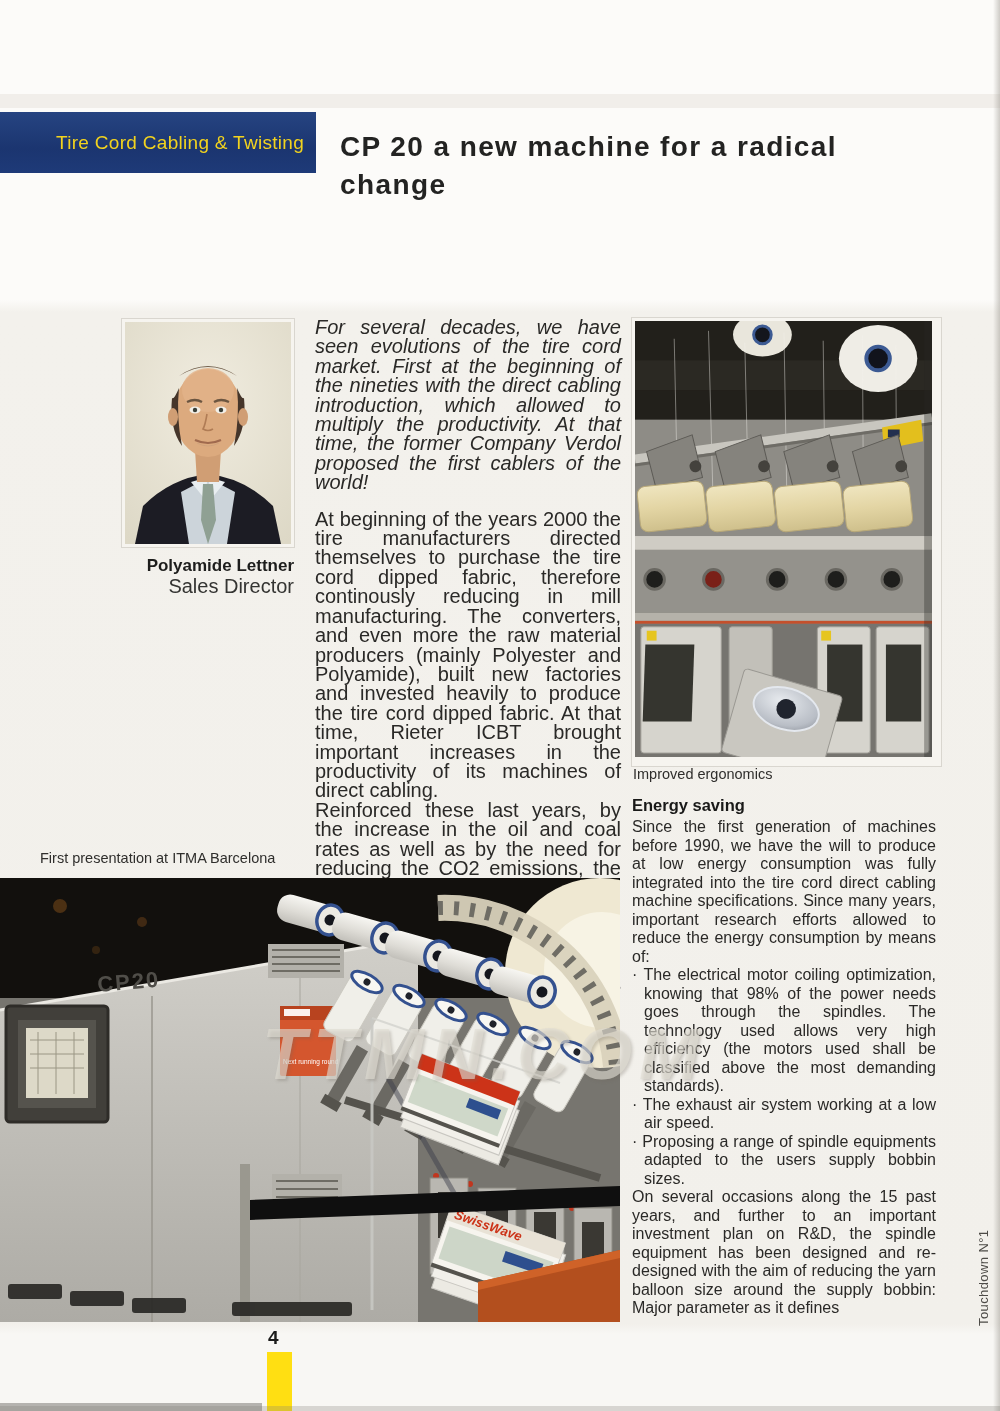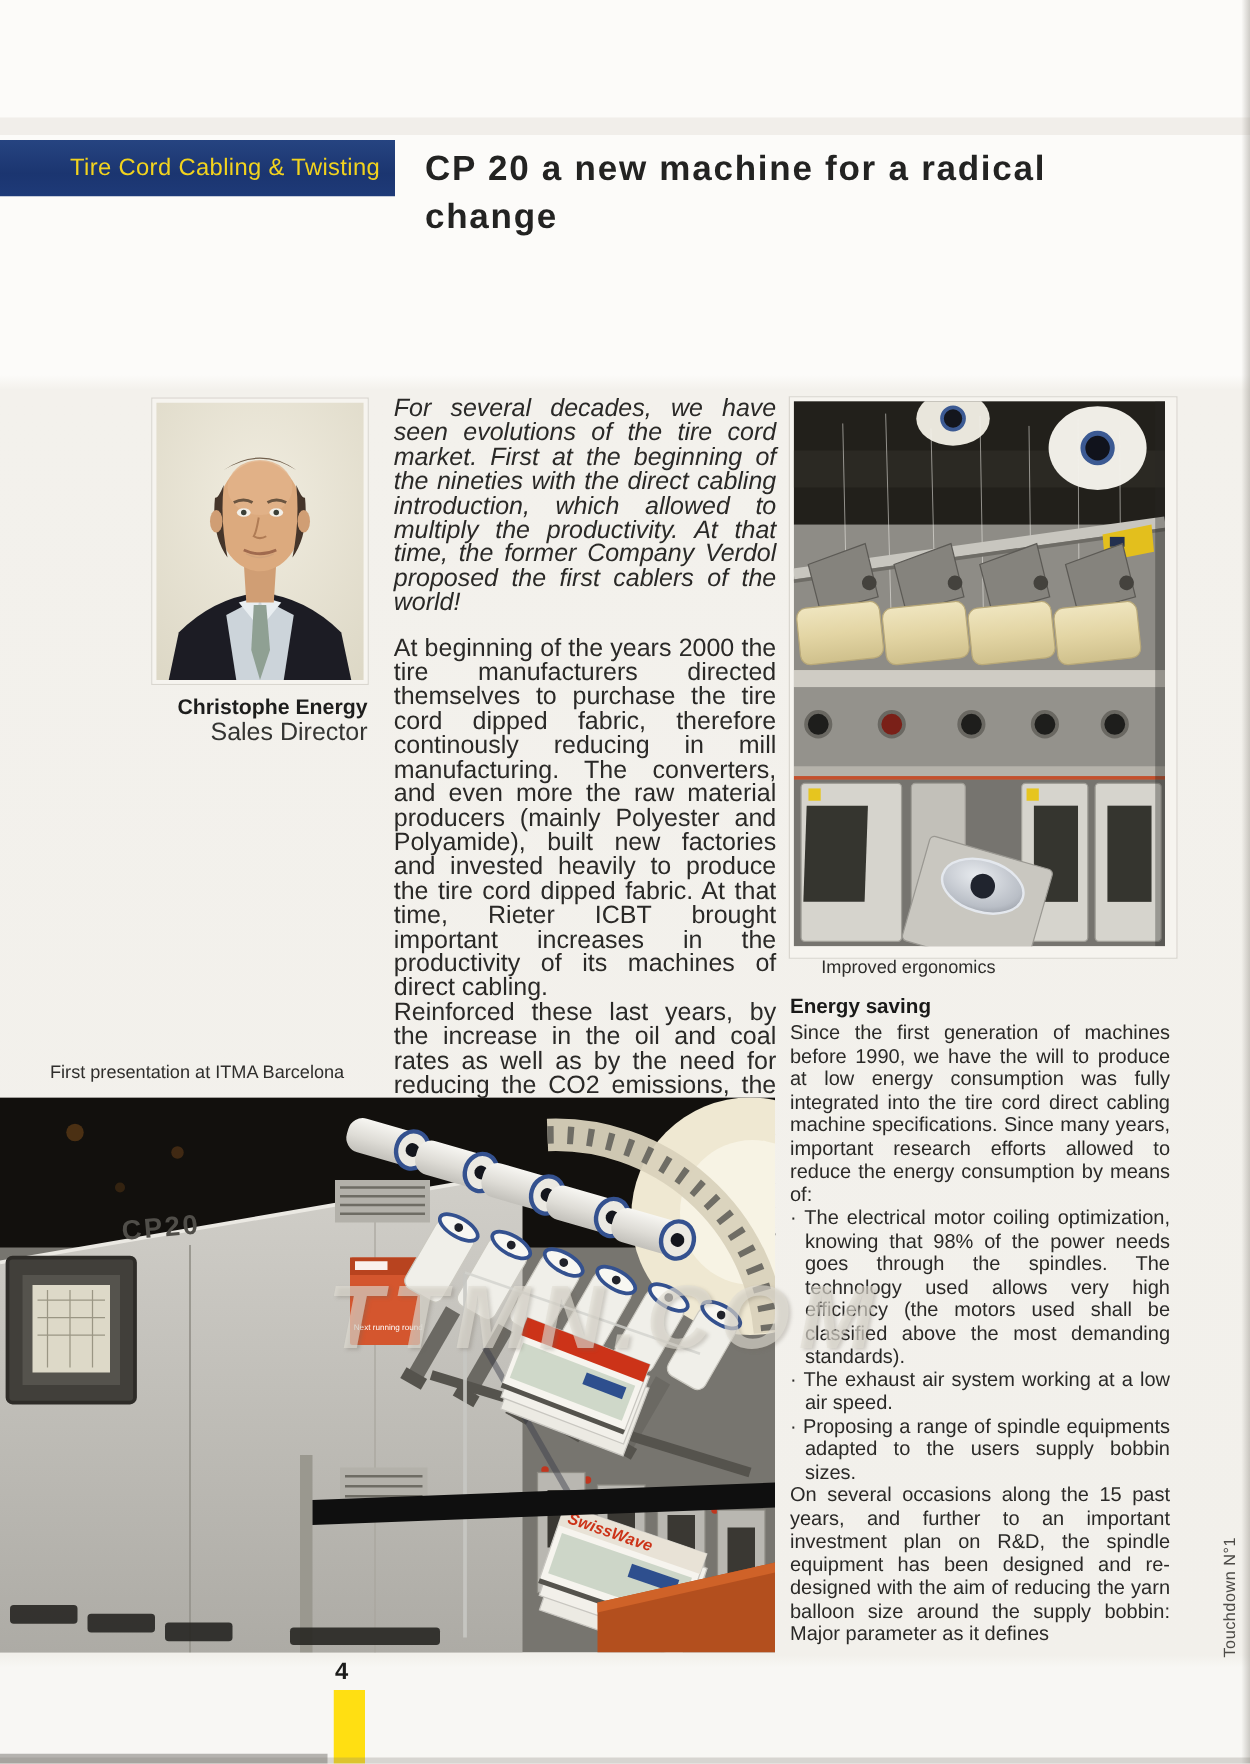--- a/index.html
+++ b/index.html
@@ -8,43 +8,43 @@
     font-family:"Liberation Sans",sans-serif;color:#262523;
     background:linear-gradient(180deg,#fcfbf9 0,#fcfbf9 300px,#f3f1ec 312px,#f2f0eb 1324px,#f8f7f4 1334px,#f8f7f4 100%);
   }
   .abs{position:absolute;}
   .band-top{left:0;top:94px;width:100%;height:14px;background:#edeae4;opacity:.75;}
   .edge-right{right:0;top:0;width:7px;height:100%;background:linear-gradient(90deg,rgba(150,146,138,0),rgba(150,146,138,.45));}
   .edge-bottom{left:0;bottom:0;width:100%;height:5px;background:rgba(130,127,120,.28);}
   .edge-bl{left:0;bottom:0;width:262px;height:8px;background:rgba(80,78,72,.4);}
 
   .banner{
-    left:0;top:112px;width:316px;height:45px;
+    left:0;top:112px;width:316px;height:61px;
     background:linear-gradient(180deg,#264481,#1b3570 60%,#1e3a78);
     color:#f2d31e;font-size:19px;letter-spacing:.3px;
     display:flex;align-items:center;padding-left:56px;box-sizing:border-box;
   }
   .title{
-    left:340px;top:116px;width:610px;
+    left:340px;top:128px;width:610px;
     font-size:28px;font-weight:700;letter-spacing:1.4px;line-height:38px;color:#232322;
   }
 
   .photo-frame{background:#f6f4ef;border:3px solid #f6f4ef;box-shadow:0 0 0 1px #d9d6cf;}
   .portrait{left:122px;top:319px;width:166px;height:222px;}
   .person{left:122px;top:556px;width:172px;text-align:right;line-height:20px;}
   .person .nm{font-size:17px;font-weight:700;color:#1d1d1c;}
   .person .rl{font-size:20px;color:#343432;}
 
   .col-mid{left:315px;top:318px;width:306px;font-size:20px;line-height:19.4px;text-align:justify;color:#2a2927;}
   .col-mid p{margin:0;}
   .col-mid .intro{font-style:italic;margin-bottom:17px;}
 
   .machine-photo{left:632px;top:318px;width:303px;height:442px;}
   .cap{font-size:14.5px;color:#2f2e2c;}
-  .cap-improved{left:633px;top:766px;width:300px;margin-left:24px;}
+  .cap-improved{left:633px;top:766px;width:300px;}
   .cap-itma{left:40px;top:850px;width:268px;text-align:left;}
 
   .col-right{left:632px;top:795px;width:304px;font-size:16px;line-height:18.5px;text-align:justify;color:#2a2927;}
   .col-right p{margin:0;}
   .col-right h3{margin:0 0 3px 0;font-size:16.5px;line-height:20px;color:#191918;}
   .bullet{padding-left:12px;text-indent:-12px;text-align:justify;}
   .bullet::before{content:"· ";}
 
   .expo-photo{left:0;top:878px;width:620px;height:444px;}
 
@@ -96,21 +96,21 @@
       <ellipse cx="70" cy="88" rx="5.5" ry="3.4" fill="#f2efe8"></ellipse>
       <ellipse cx="96" cy="88" rx="5.5" ry="3.4" fill="#f2efe8"></ellipse>
       <circle cx="70" cy="88" r="2.2" fill="#3a3f37"></circle>
       <circle cx="96" cy="88" r="2.2" fill="#3a3f37"></circle>
       <path d="M82,92 Q80,104 78,107 Q83,110 88,107" stroke="#b07c55" stroke-width="1.6" fill="none"></path>
       <path d="M70,118 Q83,124 96,118" stroke="#a06a4e" stroke-width="2.2" fill="none"></path>
       <path d="M72,121 Q83,127 94,121" stroke="#caa07c" stroke-width="1" fill="none" opacity=".7"></path>
     </svg>
   </div>
   <div class="abs person">
-    <div class="nm">Christophe Energy</div>
+    <div class="nm">Polyamide Lettner</div>
     <div class="rl">Sales Director</div>
   </div>
 
   <div class="abs col-mid">
     <p class="intro">For several decades, we have seen evolutions of the tire cord market. First at the beginning of the nineties with the direct cabling introduction, which allowed to multiply the productivity. At that time, the former Company Verdol proposed the first cablers of the world!</p>
     <p>At beginning of the years 2000 the tire manufacturers directed themselves to purchase the tire cord dipped fabric, therefore continously reducing in mill manufacturing. The converters, and even more the raw material producers (mainly Polyester and Polyamide), built new factories and invested heavily to produce the tire cord dipped fabric. At that time, Rieter ICBT brought important increases in the productivity of its machines of direct cabling.</p>
     <p>Reinforced these last years, by the increase in the oil and coal rates as well as by the need for reducing the CO2 emissions, the industry has shown a growing interest for energy saving. The tire cord manufacturers have followed the same path, especially since the high level of twist in the manufacturing of tire cord absorbs an important quantity of energy.</p>
   </div>
 
   <div class="abs machine-photo photo-frame">

